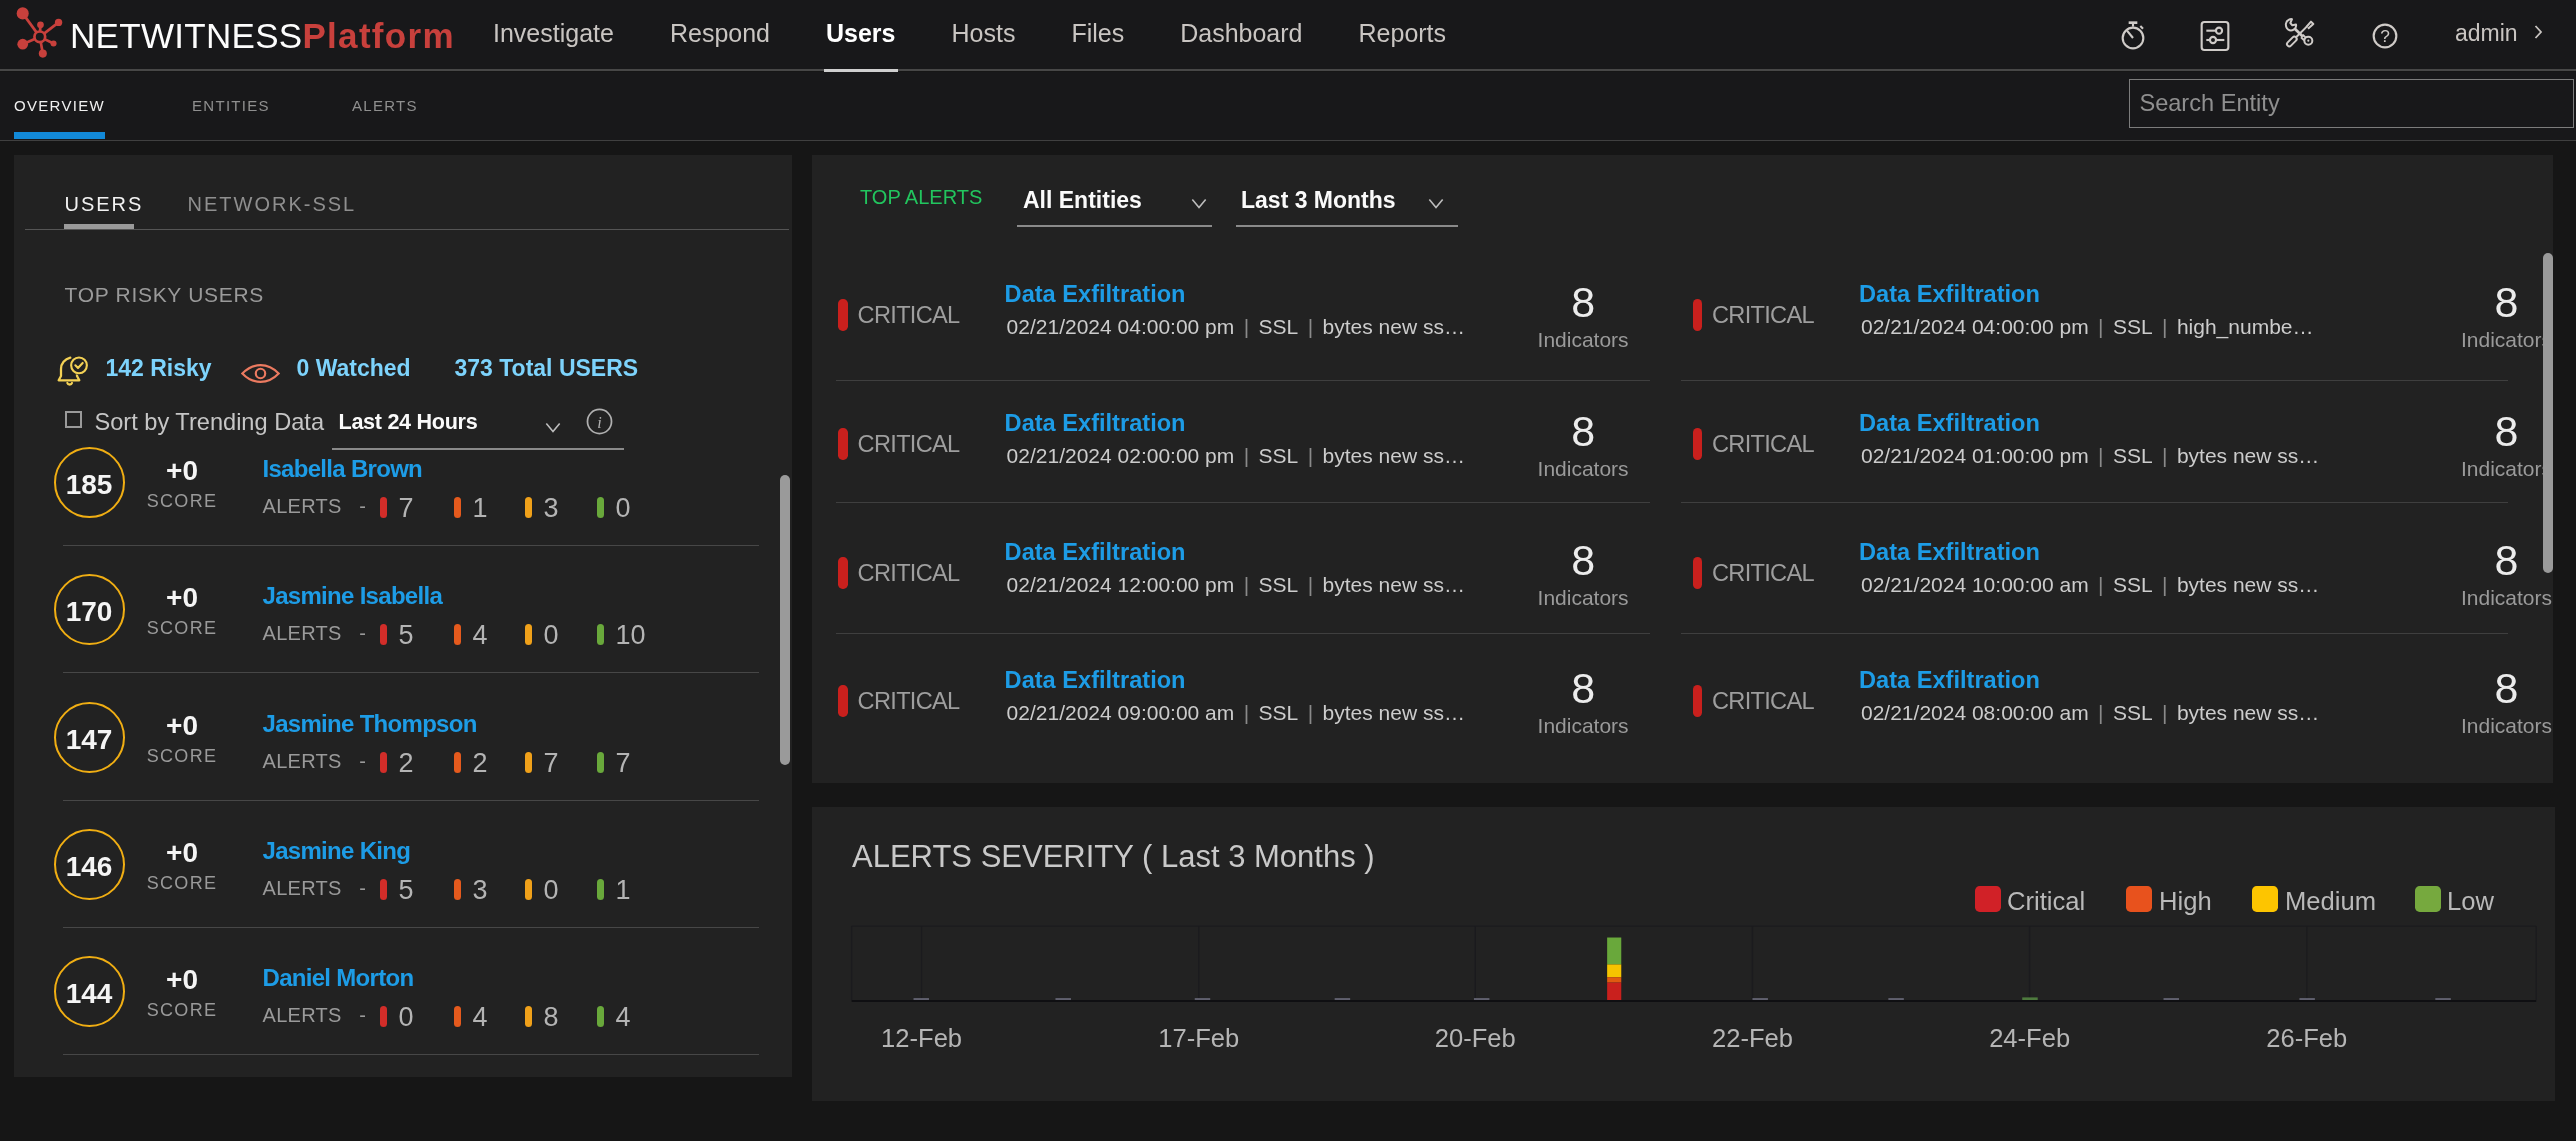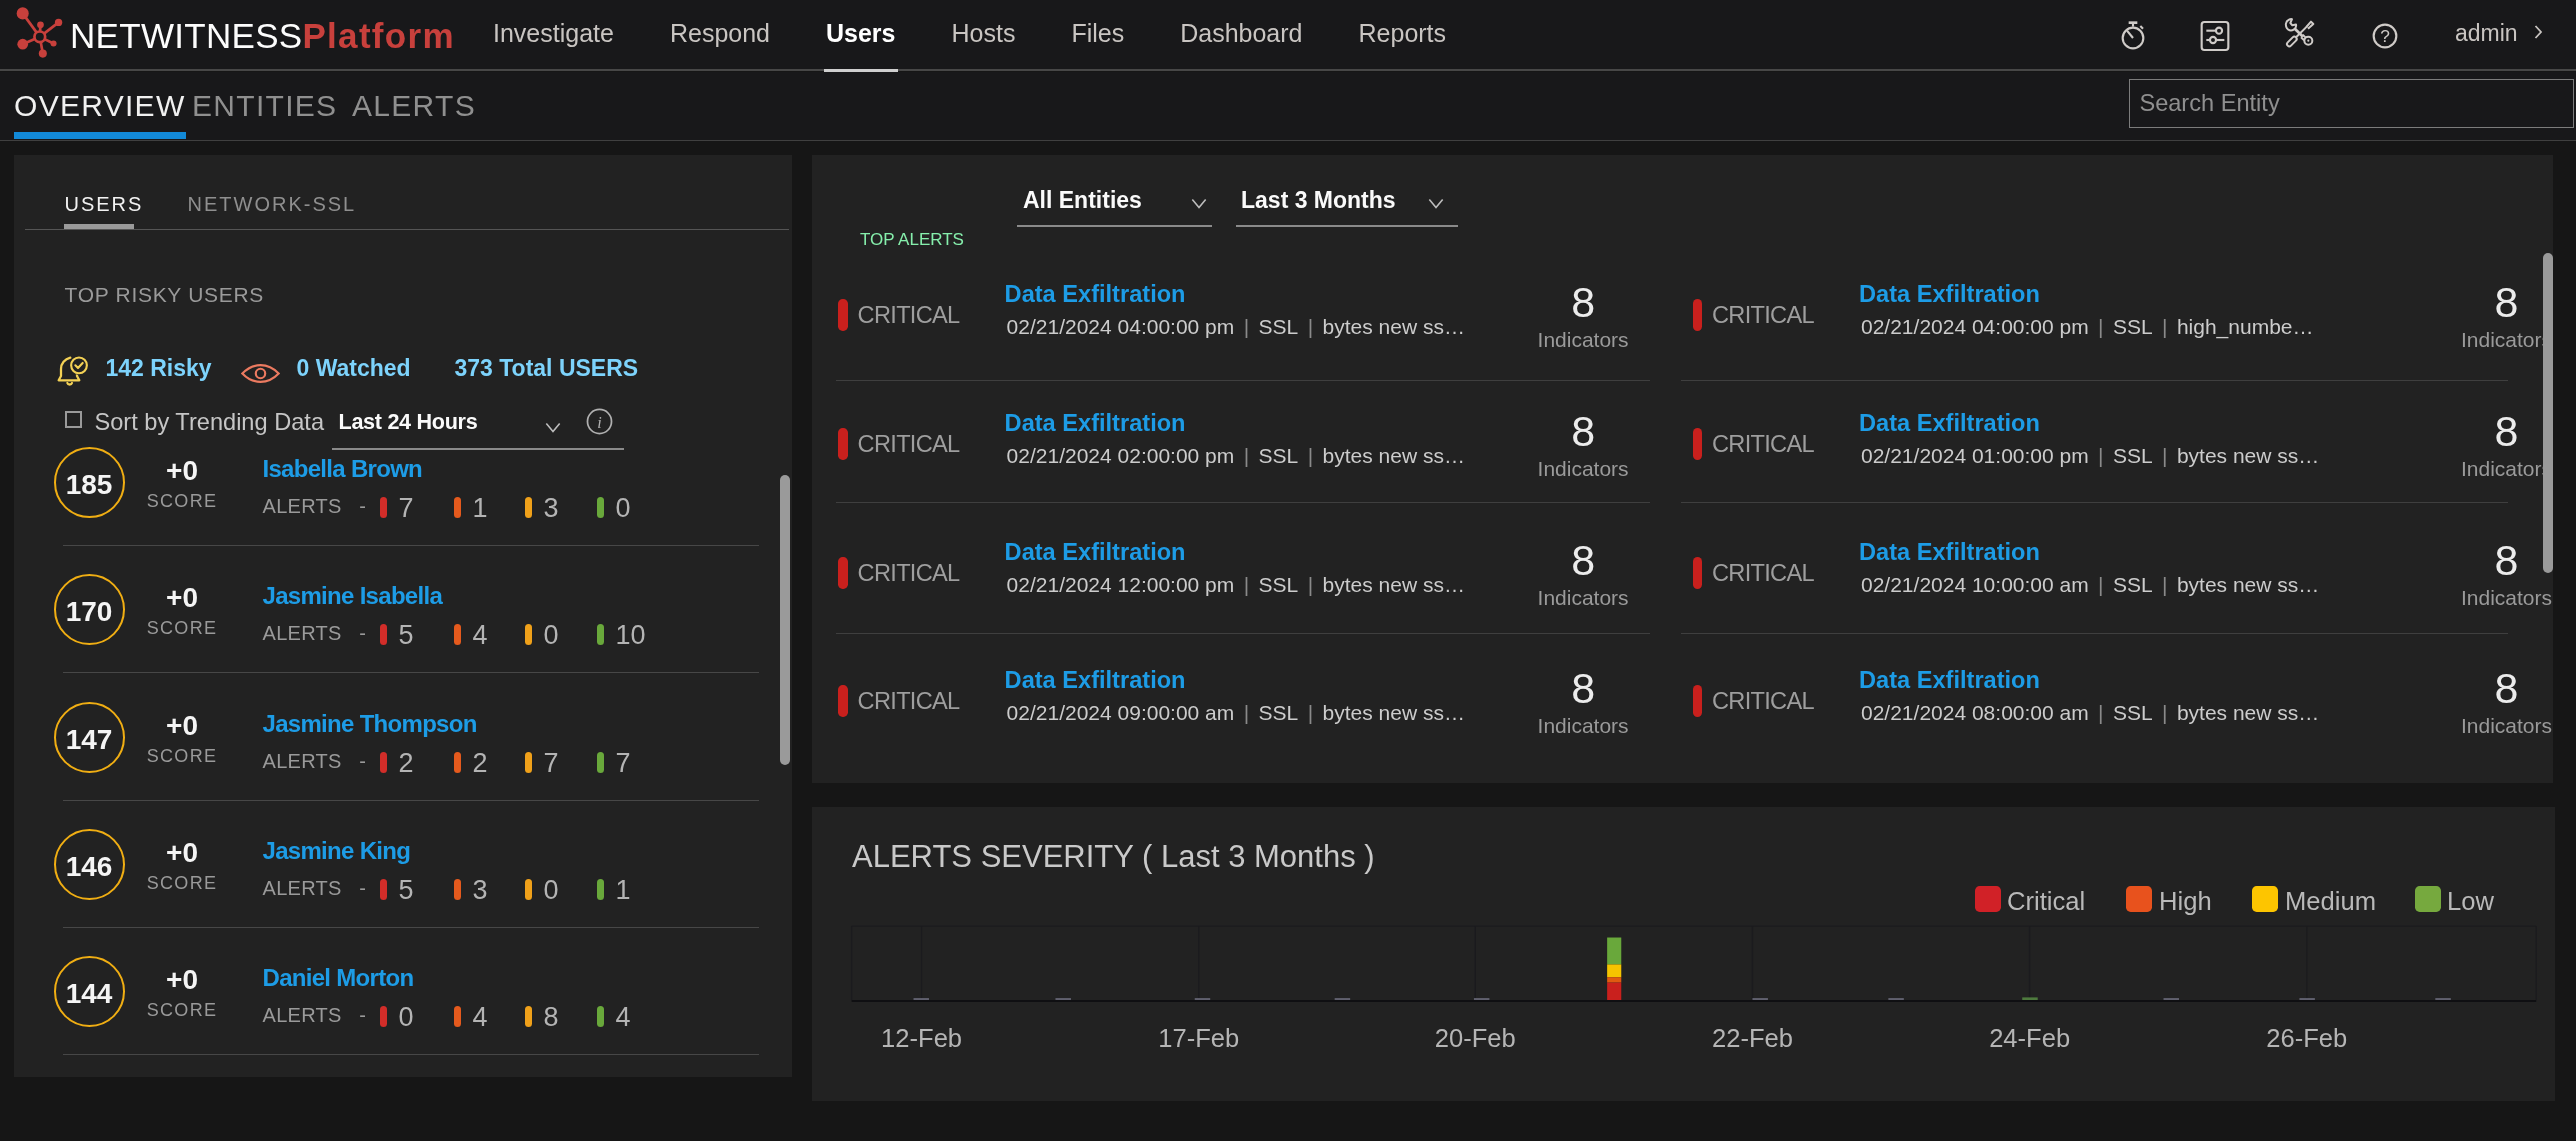--- a/index.html
+++ b/index.html
@@ -20,21 +20,21 @@
   .nav .it.act { color:#ffffff; font-weight:700; }
   .nav .it.act:after { content:""; position:absolute; left:26px; right:26px; bottom:0;
     height:5.4px; background:#cfcfcf; }
   .hic { position:absolute; top:20px; }
   .admin { position:absolute; left:2455px; top:0; height:71px; line-height:67px;
     font-size:23px; color:#c9c5c2; }
 
   
   .subbar { position:absolute; left:0; top:72px; width:2576px; height:69px;
     background:#18181a; border-bottom:1.3px solid #404040; }
-  .stab { position:absolute; top:0; height:67px; line-height:67px; font-size:30px;
+  .stab { position:absolute; top:0; height:67px; line-height:67px; font-size:15px;
     letter-spacing:1.3px; color:#8f8f8f; }
   .stab.act { color:#f0f0f0; }
   .stab.act:after { content:""; position:absolute; left:0; right:0; bottom:0; height:6.7px;
     background:#1289d8; }
   .selbox { position:absolute; left:1766px; top:7.4px; width:336px; height:49px;
     border:1.3px solid #c9c9c9; color:#fdfdfd; font-size:21px; line-height:46px;
     padding-left:12.8px; white-space:nowrap; }
   .srchbox { position:absolute; left:2129px; top:7.4px; width:445px; height:49px;
     border:1.3px solid #7c7c7c; color:#8f8f8f; font-size:23.6px; line-height:46px;
     padding-left:9.4px; }
@@ -71,21 +71,21 @@
     font-size:18px; color:#9a9a9a; letter-spacing:1.3px; }
   .uname { position:absolute; left:249px; top:36px; font-size:24px; letter-spacing:-0.7px; font-weight:700; color:#1d9ce6; }
   .ualerts { position:absolute; left:249px; top:76px; font-size:20px; color:#9a9a9a;
     letter-spacing:0.3px; }
   .bar { position:absolute; top:78px; width:7.4px; height:21px; border-radius:4px; }
   .bnum { position:absolute; top:74px; font-size:27px; color:#b4b4b4; }
   .c-crit { background:#d22d29; } .c-high { background:#e55a1d; }
   .c-med { background:#f0a11a; } .c-low { background:#69a83b; }
 
   
-  .tahead { position:absolute; left:48px; top:31px; font-size:17px; color:#86efac; letter-spacing:0px;margin-top:44px; }
+  .tahead { position:absolute; left:48px; top:31px; font-size:20px; color:#22c55e; letter-spacing:0px; }
   .tasel { position:absolute; top:32px; font-size:23px; font-weight:700; color:#fafafa; }
   .taline { position:absolute; top:70px; height:2px; background:#8a8a8a; }
   .acell { position:absolute; height:127px; }
   .asep { position:absolute; height:1.3px; background:#3f3f3f; }
   .abar { position:absolute; left:2.7px; top:12.8px; width:9.4px; height:32px; border-radius:4.7px; background:#c9201d; }
   .acrit { position:absolute; left:22px; top:15.5px; font-size:23.6px; color:#9e9e9e; letter-spacing:-0.7px; }
   .atitle { position:absolute; left:169px; top:-4.7px; font-size:23.6px; font-weight:700; color:#1d9ce6; }
   .ameta { position:absolute; left:171px; top:29px; font-size:21px; color:#cccccc; white-space:nowrap; }
   .ameta .sep { color:#8a8a8a; padding:0 9.4px; }
   .aind { position:absolute; top:-8px; width:135px; text-align:center; }

